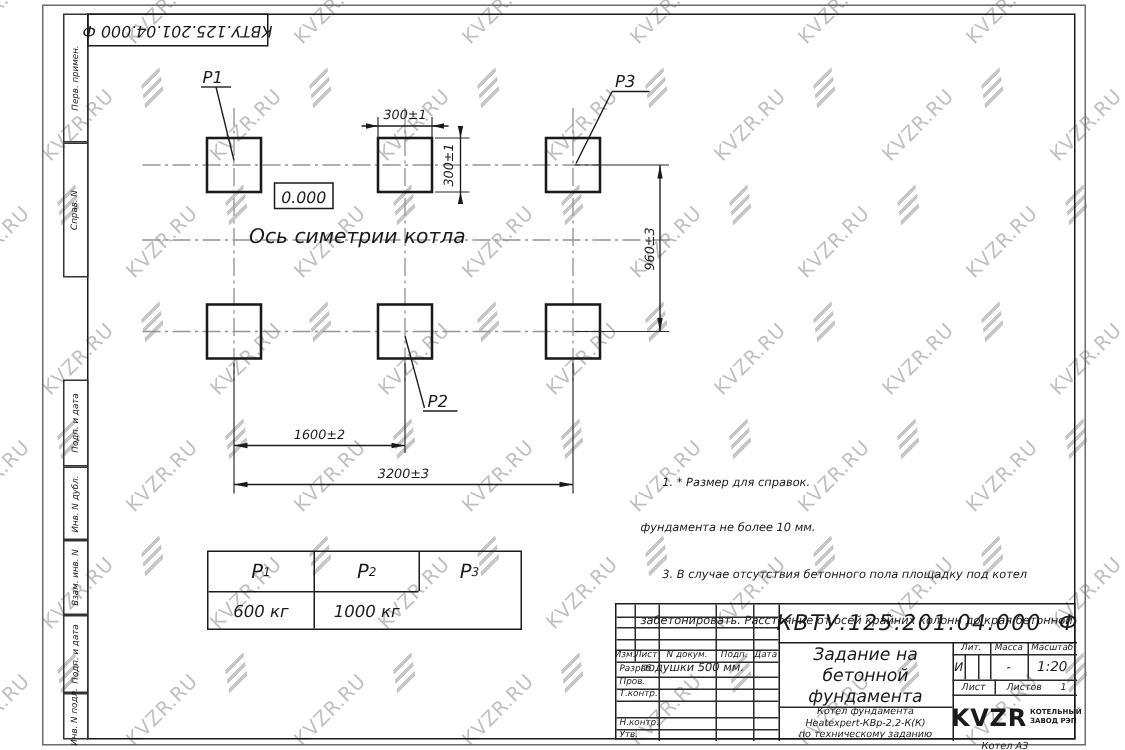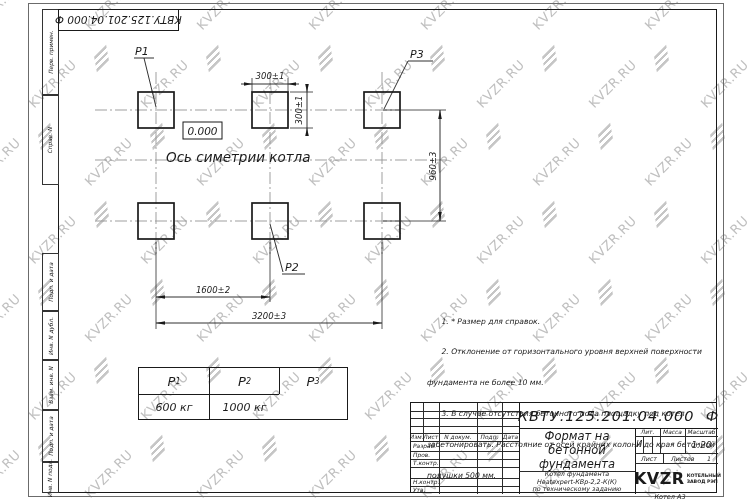--- a/index.html
+++ b/index.html
@@ -257,21 +257,20 @@
     <text x="410" y="58" font-size="11">P3</text>
 
     <rect x="183" y="122" width="39" height="17" fill="none" stroke="#1a1a1a" stroke-width="1"></rect>
     <text x="202.5" y="135" font-size="10.5" text-anchor="middle">0.000</text>
 
     <text x="166" y="162" font-size="13.5">Ось симетрии котла</text>
   </svg>
 
   <div class="abs notes">
     <div>      1. * Размер для справок.</div>
-    <div>      2. Отклонение от горизонтального уровня верхней поверхности</div>
     <div>фундамента не более 10 мм.</div>
     <div>      3. В случае отсутствия бетонного пола площадку под котел</div>
     <div>забетонировать. Расстояние от осей крайних колонн до края бетонной</div>
     <div>подушки 500 мм.</div>
     
     
     
   </div>
 
   <div class="abs ltable">
@@ -330,21 +329,21 @@
     <div class="lab labL" style="left:0;top:38px;width:28px;height:10px;">Разраб.</div>
     <div class="lab labL" style="left:0;top:48px;width:28px;height:8px;">Пров.</div>
     <div class="lab labL" style="left:0;top:56px;width:28px;height:8px;">Т.контр.</div>
     <div class="lab labL" style="left:0;top:64px;width:28px;height:11px;"></div>
     <div class="lab labL" style="left:0;top:75px;width:28px;height:8px;">Н.контр.</div>
     <div class="lab labL" style="left:0;top:83px;width:28px;height:8px;">Утв.</div>
 
     <div class="tb-desig">КВТУ.125.201.04.000  Ф</div>
 
     <div class="tb-title">
-      <div>Формат на</div>
+      <div>Задание на</div>
       <div>бетонной</div>
       <div>фундамента</div>
     </div>
     <div class="tb-prod">
       <div>Котел фундамента</div>
       <div>Heatexpert-КВр-2,2-К(К)</div>
       <div>по техническому заданию</div>
     </div>
 
     <div class="lab" style="left:224px;top:25px;width:25px;height:8px;">Лит.</div>

